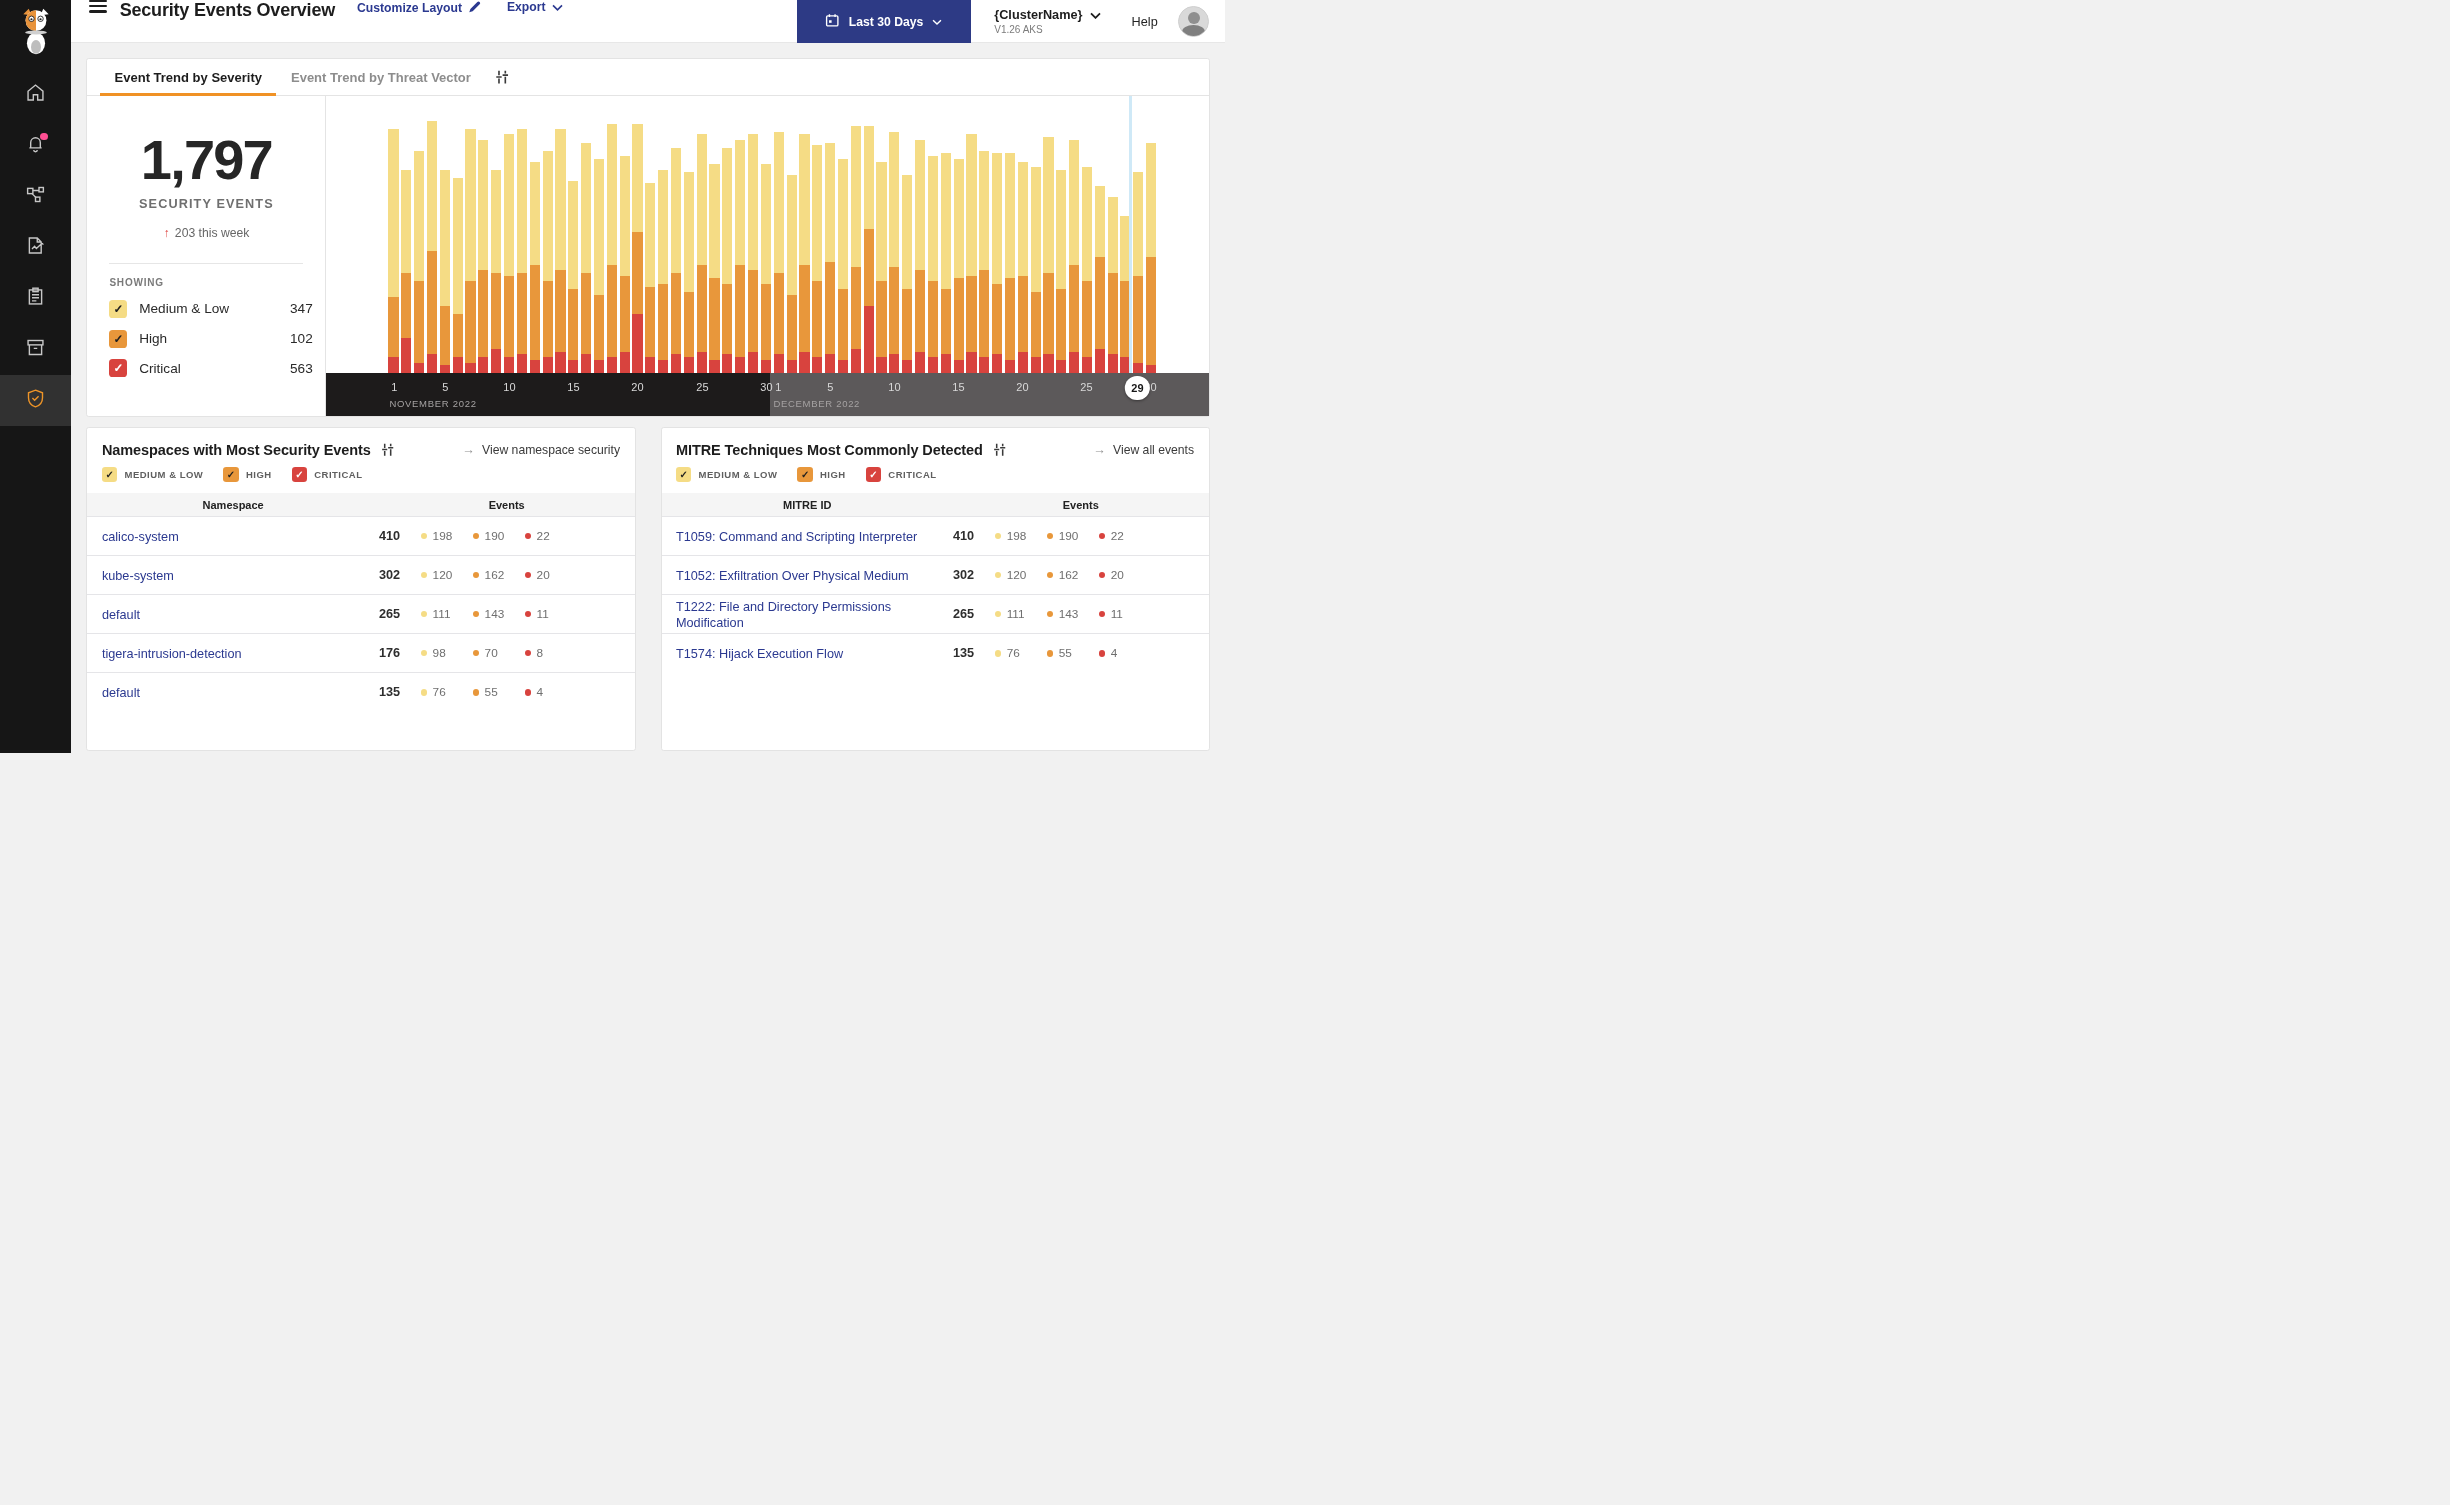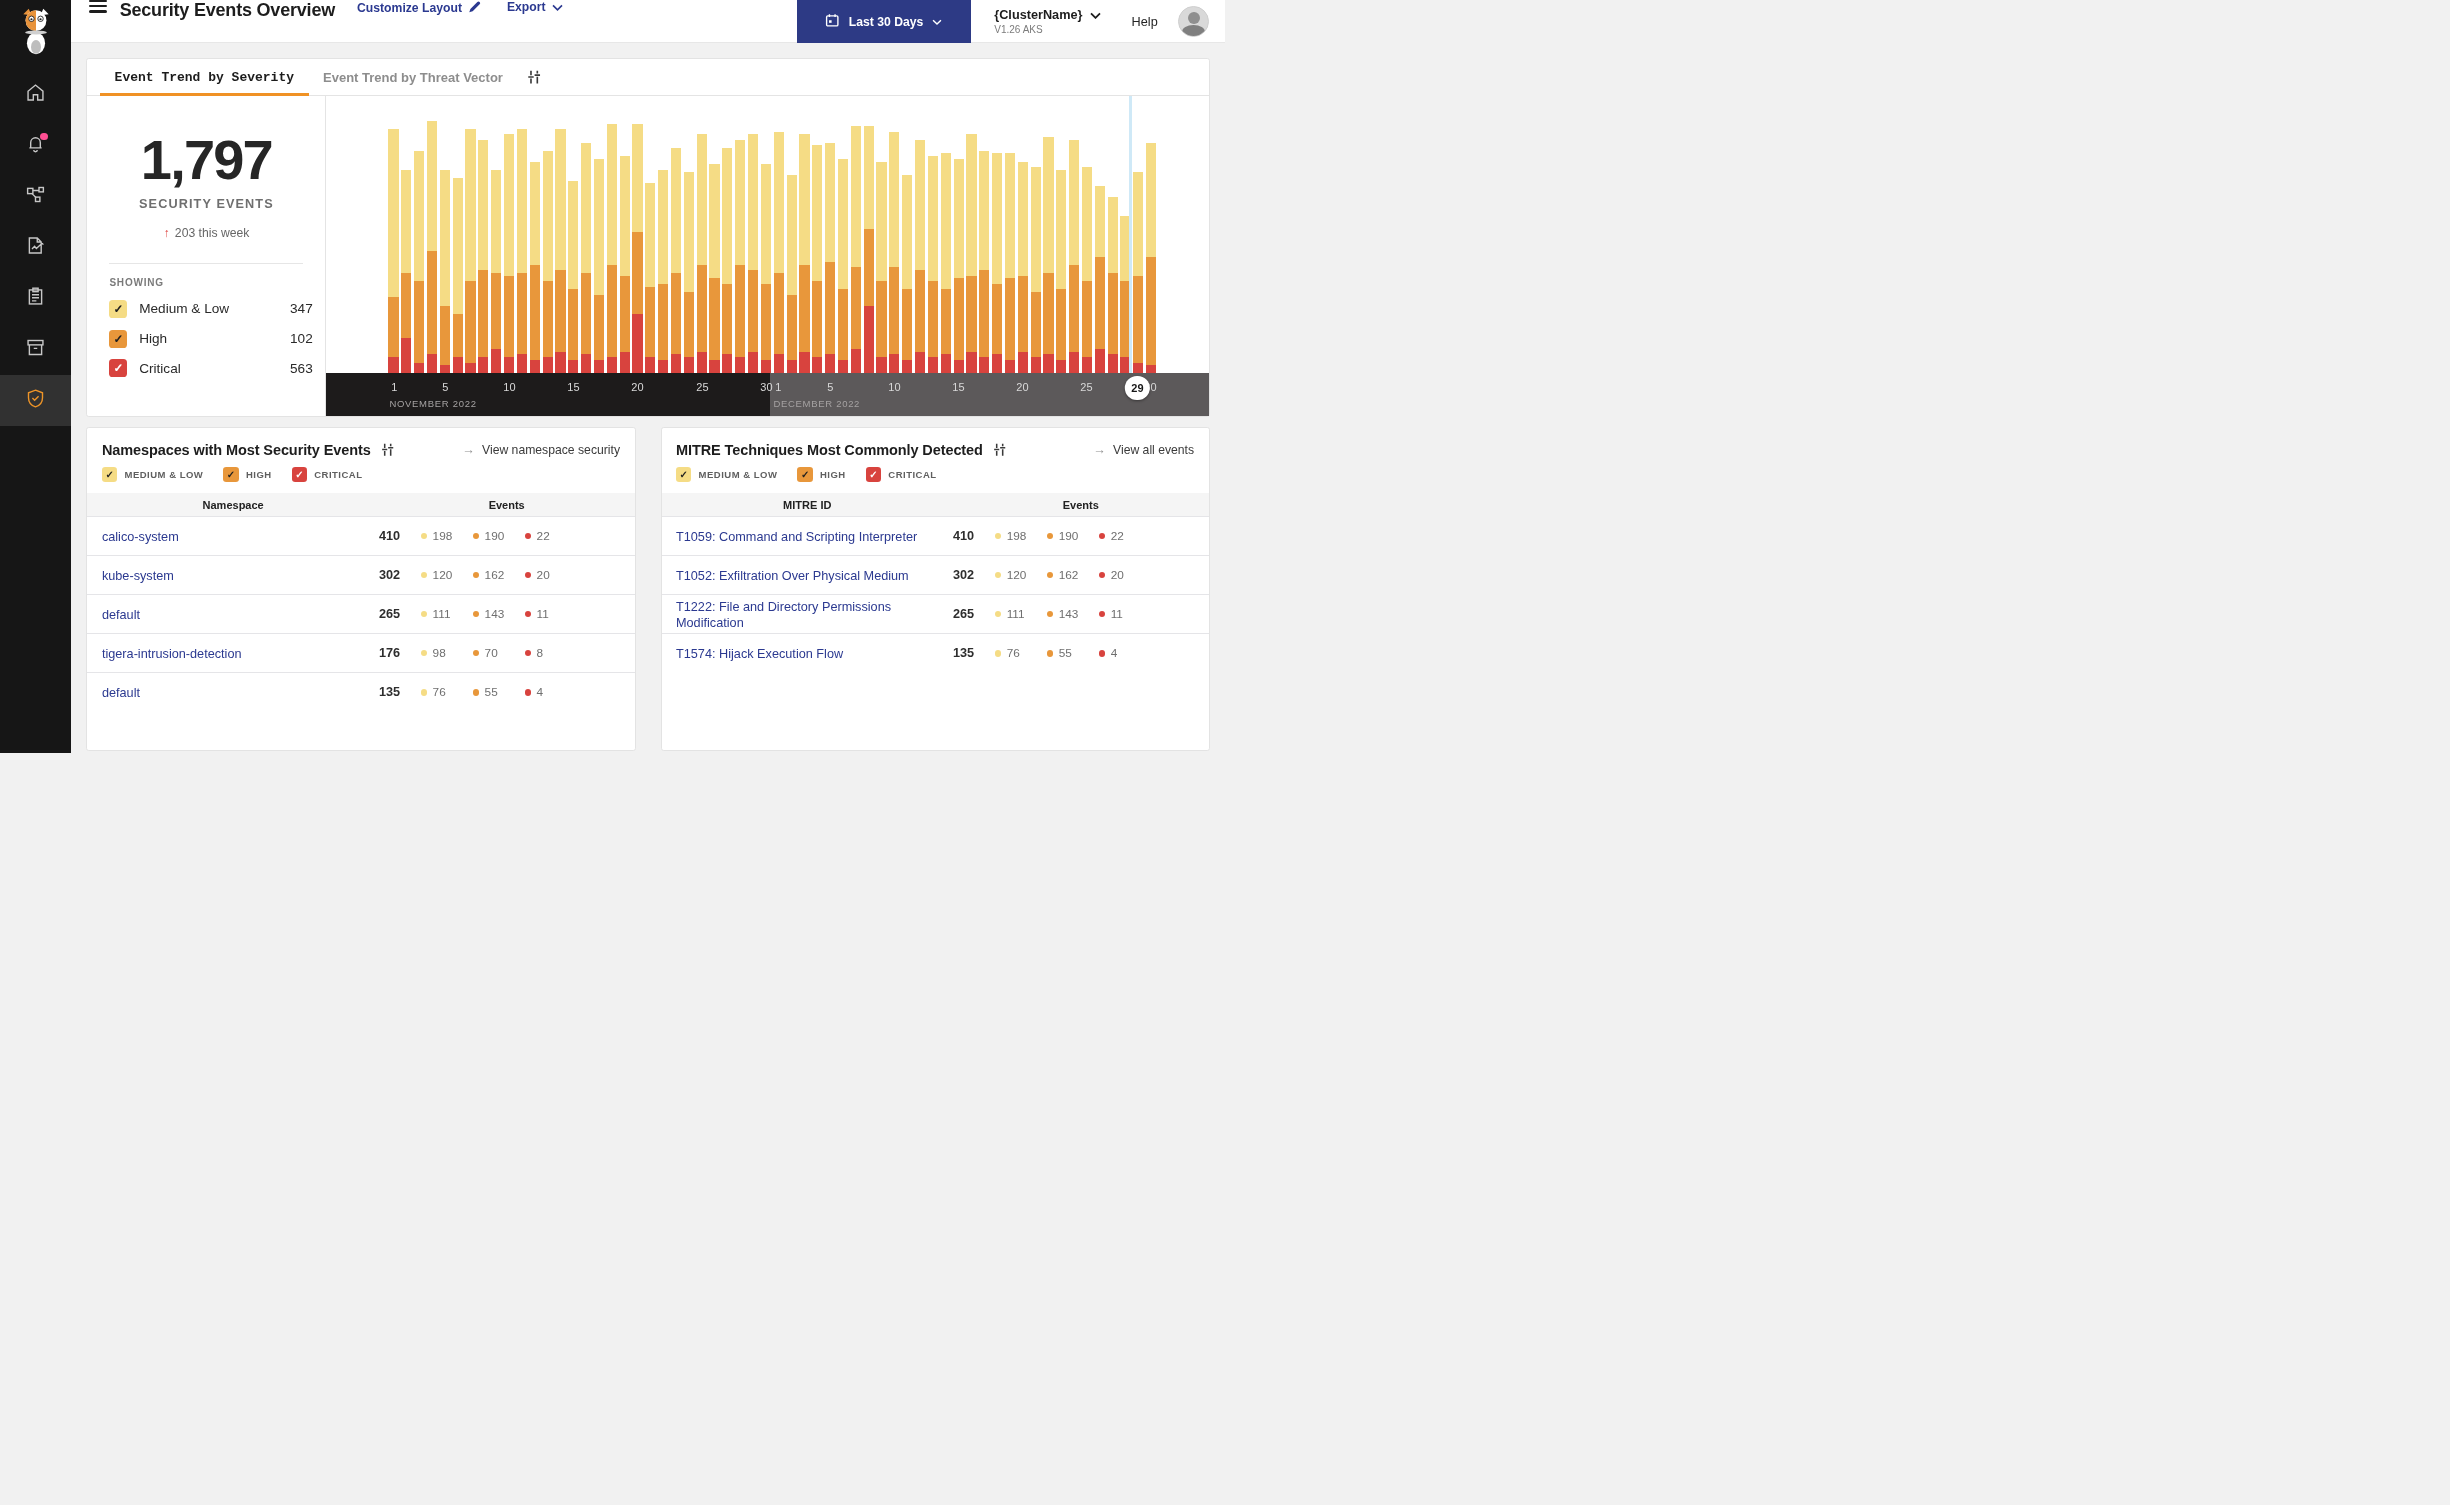--- a/index.html
+++ b/index.html
@@ -38,21 +38,21 @@
 
   
   .content{background:#f1f1f1;padding:15.4px;height:709px;}
   .card{background:#fff;border:0.9px solid #e3e3e3;border-radius:2.7px;}
 
   
   .trend-card{height:359px;display:flex;flex-direction:column;}
   .tabs-row{height:37px;display:flex;align-items:stretch;border-bottom:0.9px solid #e4e4e4;}
   .tab{position:relative;display:flex;align-items:center;padding:0 14.5px;font-size:13px;color:#8d8d8d;font-weight:700;cursor:pointer;}
   .tab.first{margin-left:12.7px;}
-  .tab.active{color:#1c1c1c;font-family:Liberation Mono, monospace;}
+  .tab.active{color:#1c1c1c;}
   .tab.active:after{content:"";position:absolute;left:0;right:0;bottom:-0.9px;height:3.2px;background:#f09225;}
   .sliders-btn{display:flex;align-items:center;margin-left:9px;cursor:pointer;}
   .trend-body{flex:1;display:flex;min-height:0;}
 
   .stats-panel{width:239px;border-right:0.9px solid #e4e4e4;padding-top:36px;}
   .stat-big{font-size:56px;font-weight:800;text-align:center;letter-spacing:-1.8px;color:#262626;line-height:1;}
   .stat-label{text-align:center;font-size:12.7px;font-weight:700;color:#6f6f6f;letter-spacing:1.1px;margin-top:9px;}
   .stat-delta{text-align:center;font-size:12.2px;color:#666;margin-top:14.5px;}
   .stat-delta .up{color:#e0524e;font-weight:700;margin-right:5.4px;}
   .stat-divider{height:0.9px;background:#e6e6e6;margin:23.5px 22px 12.7px 22px;}

